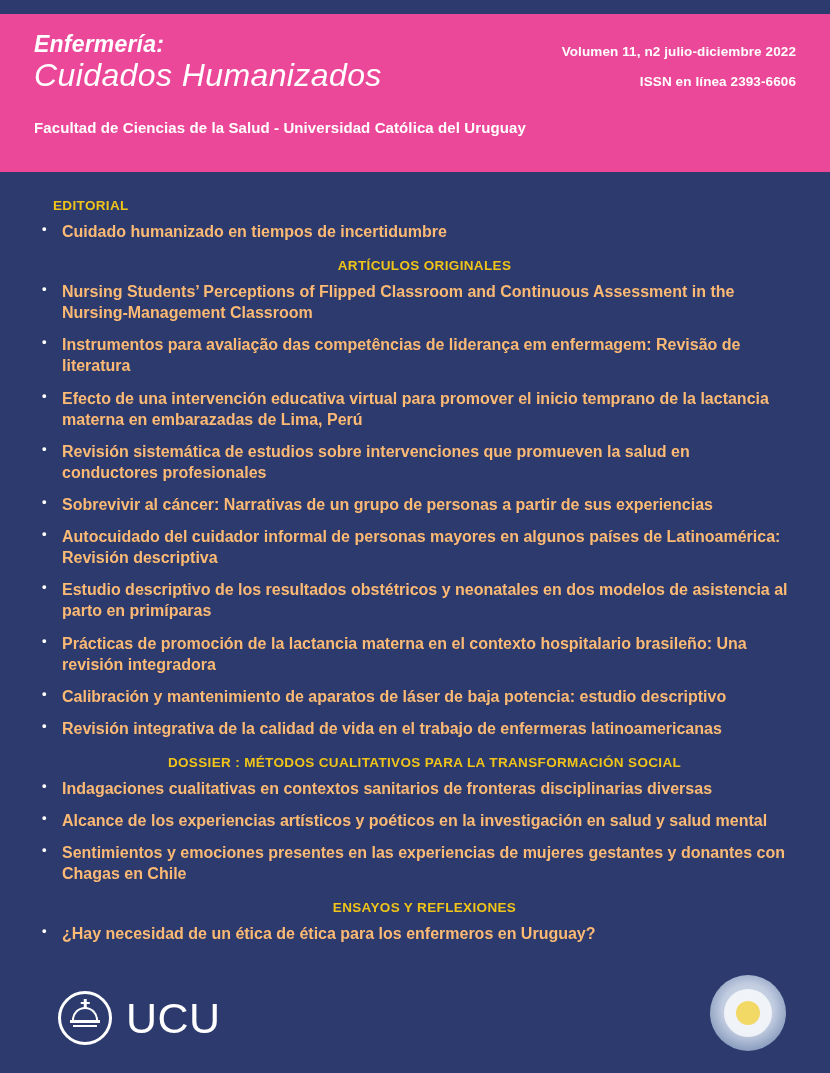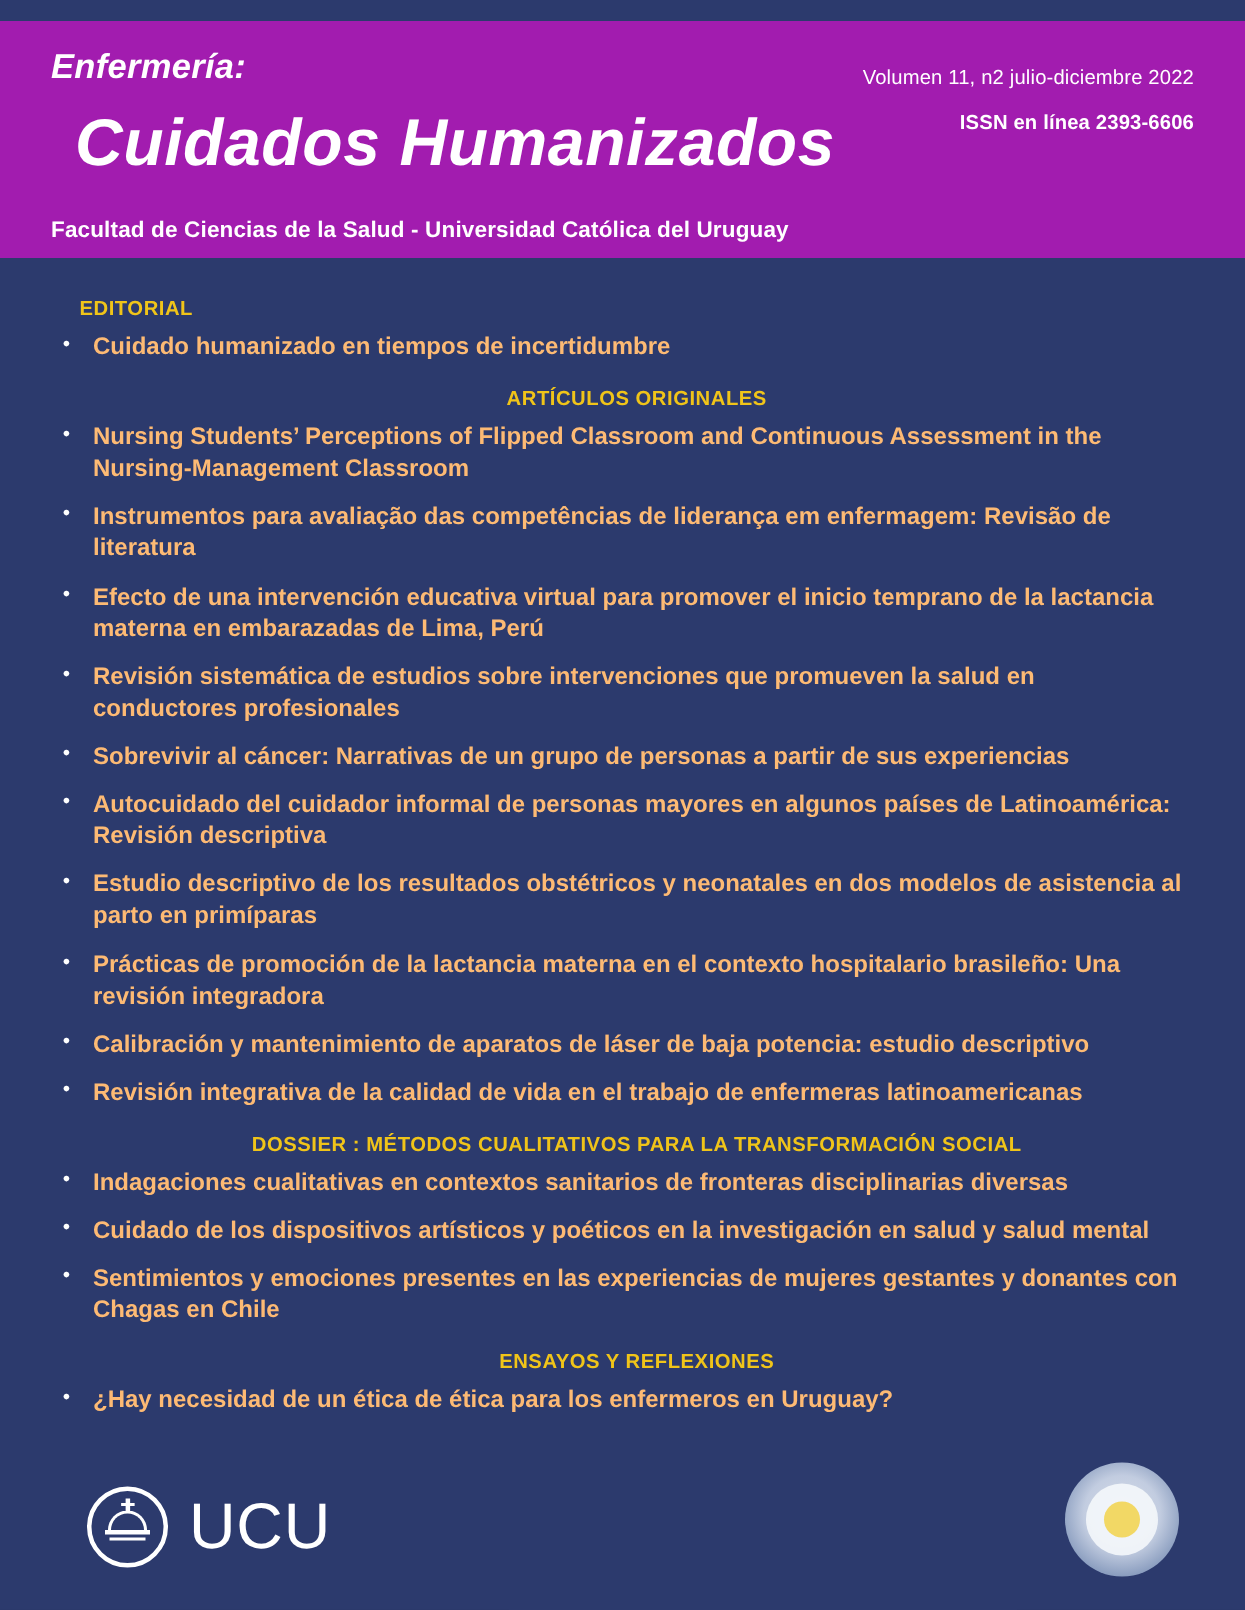--- a/index.html
+++ b/index.html
@@ -20,61 +20,61 @@
     background: #2c3a6d;
     box-sizing: border-box;
   }
   .top-strip {
     height: 14px;
     background: #2c3a6d;
     width: 100%;
   }
   
   .header {
-    background: #a21caf;
+    background: #ec4899;
     padding: 18px 34px 16px 34px;
     position: relative;
     box-sizing: border-box;
     height: 158px;
   }
   .header-left {
     color: #ffffff;
   }
   .journal-word {
     font-style: italic;
     font-weight: bold;
     font-size: 23px;
     letter-spacing: 0.2px;
     line-height: 1.1;
     margin: 0 0 2px 0;
   }
   .journal-title {
     font-style: italic;
-    font-weight: bold;
-    font-size: 44px;
+    font-weight: normal;
+    font-size: 32px;
     line-height: 1.05;
-    margin: 16px;
+    margin: 0;
     letter-spacing: 0.4px;
   }
   .faculty {
     font-weight: bold;
     font-size: 15px;
     color: #ffffff;
     margin-top: 26px;
     letter-spacing: 0.1px;
   }
   .header-right {
     position: absolute;
     right: 34px;
     top: 30px;
     text-align: right;
     color: #ffffff;
   }
   .volume {
-    font-weight: normal;
+    font-weight: bold;
     font-size: 13.5px;
     letter-spacing: 0.1px;
     margin-left: 24px;
   }
   .issn {
     font-weight: bold;
     font-size: 13.5px;
     margin-top: 15px;
     letter-spacing: 0.1px;
   }
@@ -263,21 +263,21 @@
       <li>Autocuidado del cuidador informal de personas mayores en algunos países de Latinoamérica: Revisión descriptiva</li>
       <li>Estudio descriptivo de los resultados obstétricos y neonatales en dos modelos de asistencia al parto en primíparas</li>
       <li>Prácticas de promoción de la lactancia materna en el contexto hospitalario brasileño: Una revisión integradora</li>
       <li>Calibración y mantenimiento de aparatos de láser de baja potencia: estudio descriptivo</li>
       <li>Revisión integrativa de la calidad de vida en el trabajo de enfermeras latinoamericanas</li>
     </ul>
 
     <div class="section-title spaced">DOSSIER : MÉTODOS CUALITATIVOS PARA LA TRANSFORMACIÓN SOCIAL</div>
     <ul class="items">
       <li>Indagaciones cualitativas en contextos sanitarios de fronteras disciplinarias diversas</li>
-      <li>Cuidado de los dispositivos artísticos y poéticos en la investigación en salud y salud mental</li>
+      <li>Alcance de los experiencias artísticos y poéticos en la investigación en salud y salud mental</li>
       <li>Sentimientos y emociones presentes en las experiencias de mujeres gestantes y donantes con Chagas en Chile</li>
     </ul>
 
     <div class="section-title spaced">ENSAYOS Y REFLEXIONES</div>
     <ul class="items">
       <li>¿Hay necesidad de un ética de ética para los enfermeros en Uruguay?</li>
     </ul>
 
   </div>
 

